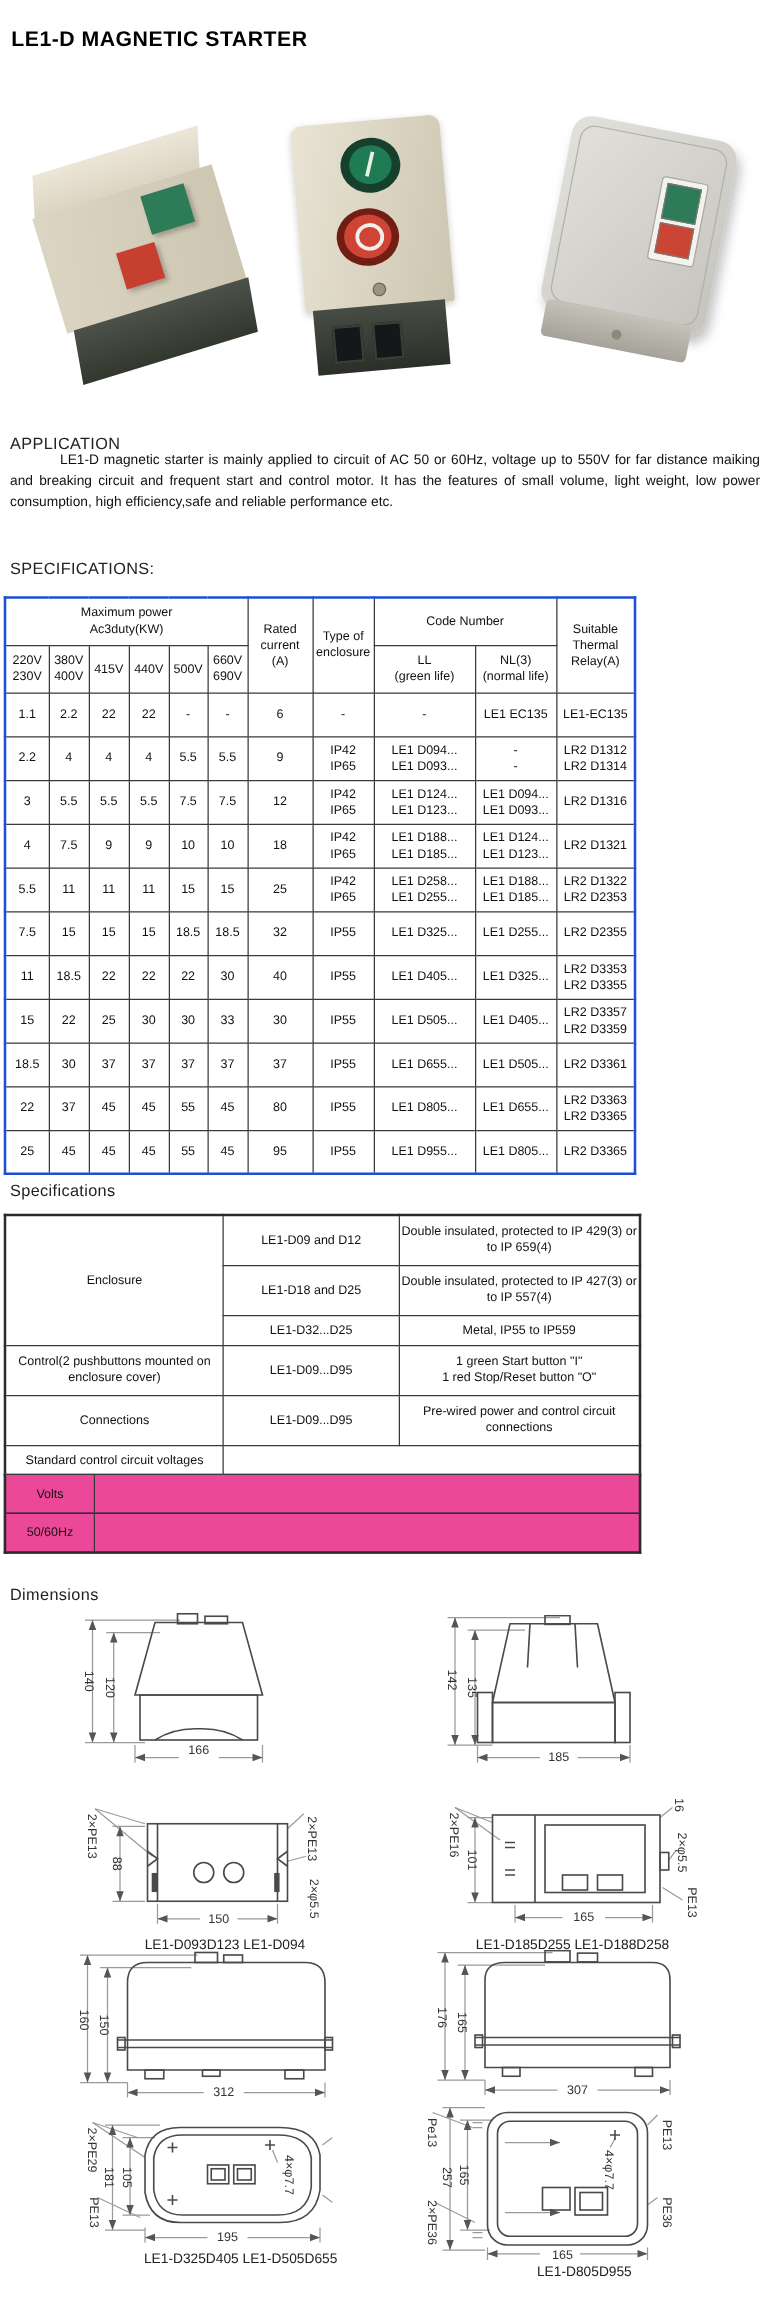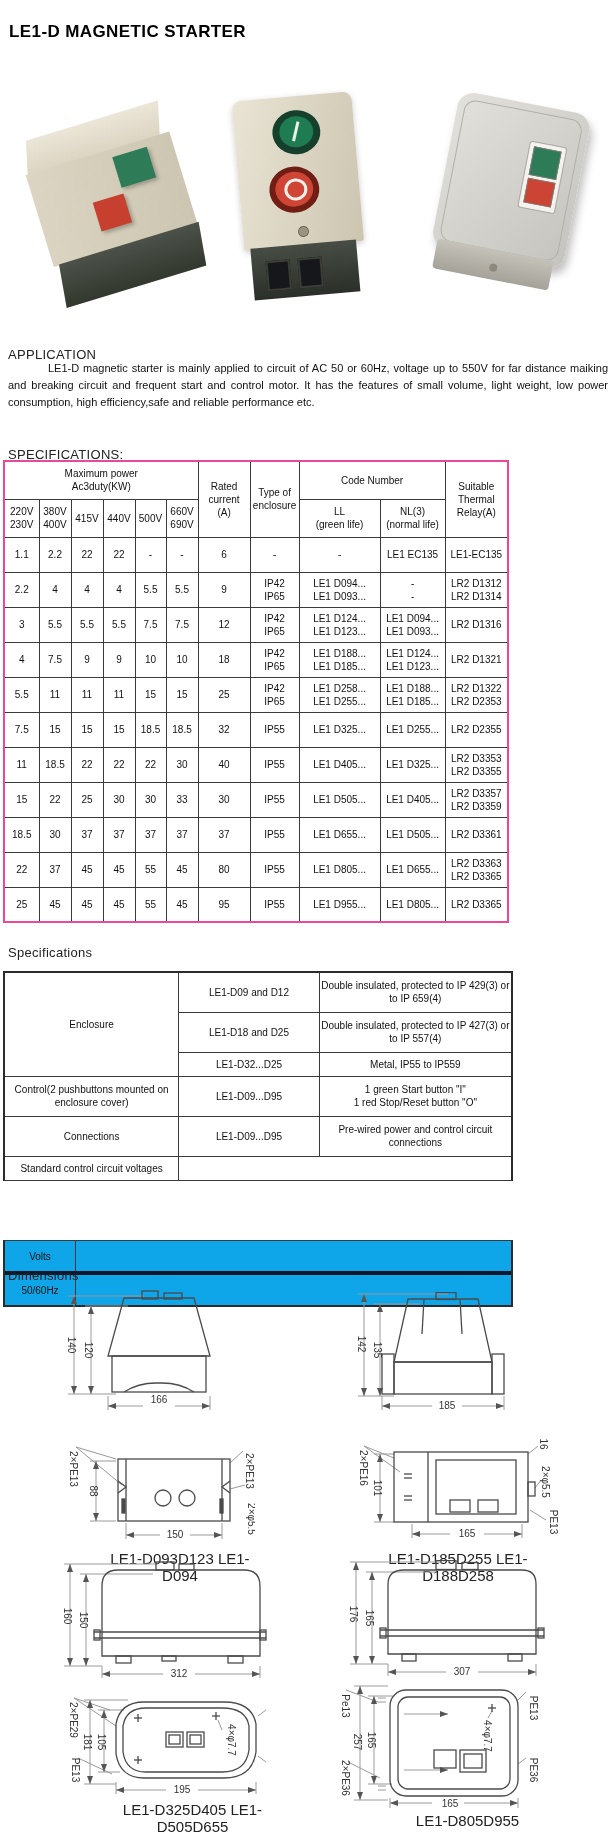--- a/index.html
+++ b/index.html
@@ -43,39 +43,39 @@
   .ph3inner{inset:7px;border:1px solid #b1b0aa;border-radius:12px}
   .ph3plate{right:18px;top:36px;width:36px;height:66px;background:#f3f2ed;border:1px solid #a8a7a1;border-radius:3px}
   .ph3g{left:4px;top:4px;width:26px;height:27px;background:#2d7b57;border:1px solid #7c7b75}
   .ph3r{left:4px;top:36px;width:26px;height:23px;background:#cb4434;border:1px solid #7c7b75}
   .ph3base{left:32px;top:152px;width:118px;height:30px;border-radius:4px;
            background:linear-gradient(#c5c2ba,#a5a29a)}
   .ph3screw{left:88px;top:166px;width:8px;height:8px;background:#8d897d;border-radius:50%}
 
   
   table{border-collapse:collapse;table-layout:fixed}
-  .t1{left:3px;top:460px;width:506px;border:2px solid #ec4899}
+  .t1{left:3px;top:477px;width:506px;border:2px solid #1d4ed8}
   .t1 td{border:1px solid #3a3a3a;text-align:center;vertical-align:middle;
          font-size:10px;line-height:13px;white-space:pre-line;padding:1px 0;color:#111}
   .t1 thead tr{height:38px}
   .t1 tbody tr{height:35px}
 
   .t2{left:3px;top:971px;width:510px;border:2px solid #2b2b2b;border-bottom:none}
   .t2 td{border:1px solid #3a3a3a;text-align:center;vertical-align:middle;
          font-size:10px;line-height:13px;white-space:pre-line;color:#111}
 
-  .vt{left:3px;top:1240px;width:506px;border:2px solid #2b2b2b;border-top:1px solid #3a3a3a;background:#0ea5e9}
+  .vt{left:3px;top:1179px;width:506px;border:2px solid #2b2b2b;border-top:1px solid #3a3a3a;background:#ec4899}
   .vrow{display:flex;height:30px;align-items:stretch;font-size:10px;color:#111}
-  .vrow + .vrow{border-top:4px solid #0f172a}
+  .vrow + .vrow{border-top:1px solid #0f172a}
   .vlabel{width:70px;border-right:1px solid #3a3a3a;display:flex;align-items:center;justify-content:center}
   .vvals{flex:1;display:flex}
   .vvals span{flex:1;display:flex;align-items:center;justify-content:center}
 
   
-  .cap{position:absolute;font-size:15px;color:#222;text-align:center}
+  .cap{position:absolute;font-size:11px;color:#222;text-align:center}
   svg text{font-family:"Liberation Sans",sans-serif}
 </style>
 </head>
 <body>
 
 <div class="abs page-title">LE1-D MAGNETIC STARTER</div>
 
 <div class="ph" style="left:26px;top:100px;width:175px;height:205px">
   <div class="ph1box">
     <div class="ph1top"></div>

